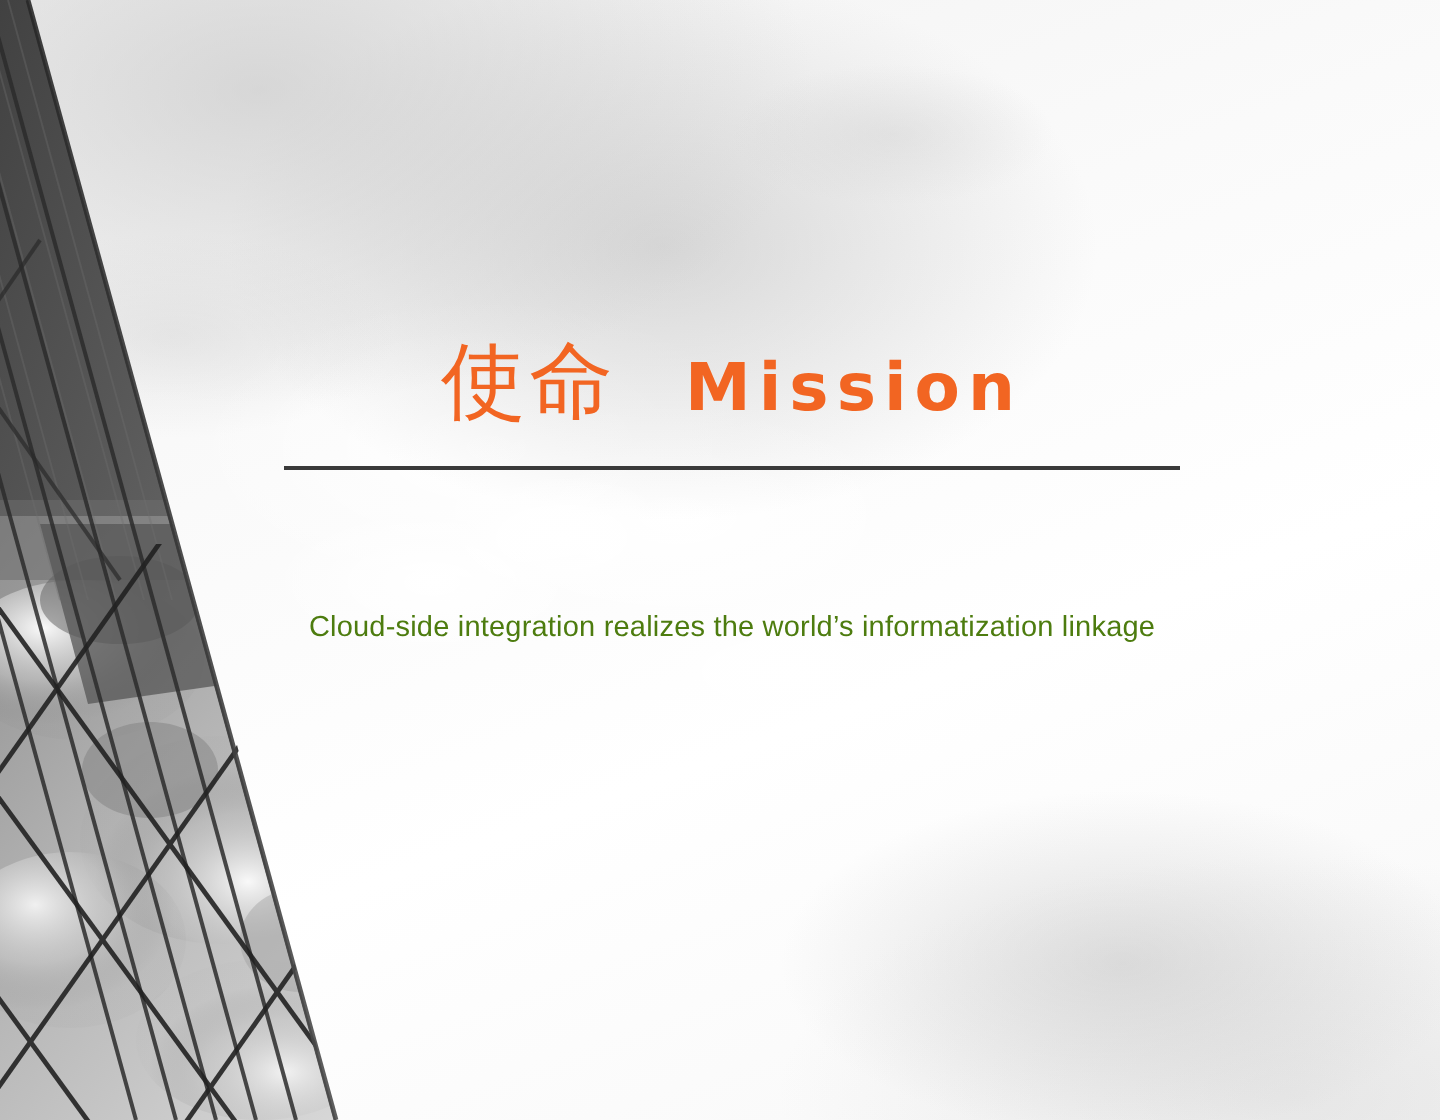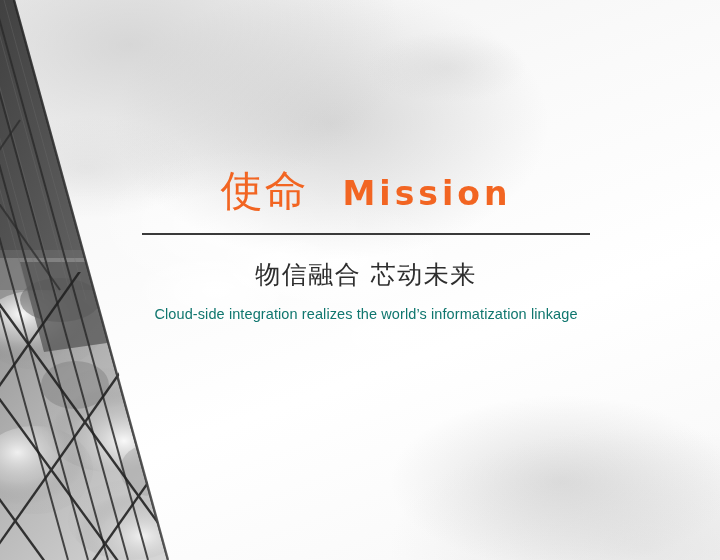--- a/index.html
+++ b/index.html
@@ -114,21 +114,21 @@
     color: #2e2e2e;
     letter-spacing: 1.5px;
   }
 
   .desc {
     position: absolute;
     left: 60px;
     top: 302px;
     width: 612px;
     text-align: center;
-    color: #0f766e;
+    color: #4d7c0f;
   }
   .desc-line {
     font-family: "Liberation Sans", "DejaVu Sans", sans-serif;
     font-size: 14.5px;
     line-height: 25px;
     font-weight: 400;
     letter-spacing: 0.1px;
     white-space: nowrap;
   }
 </style>
@@ -233,20 +233,19 @@
 
   <div class="content">
 
     <div class="title-row">
       <span class="title-cn">使命</span>
       <span class="title-en">Mission</span>
     </div>
 
     <div class="rule"></div>
 
-    <div class="subtitle-cn">物信融合 芯动未来</div>
 
     <div class="desc">
       <div class="desc-line">Cloud-side integration realizes the world’s informatization linkage</div>
     </div>
 
   </div>
 </div>
 
 </body></html>

